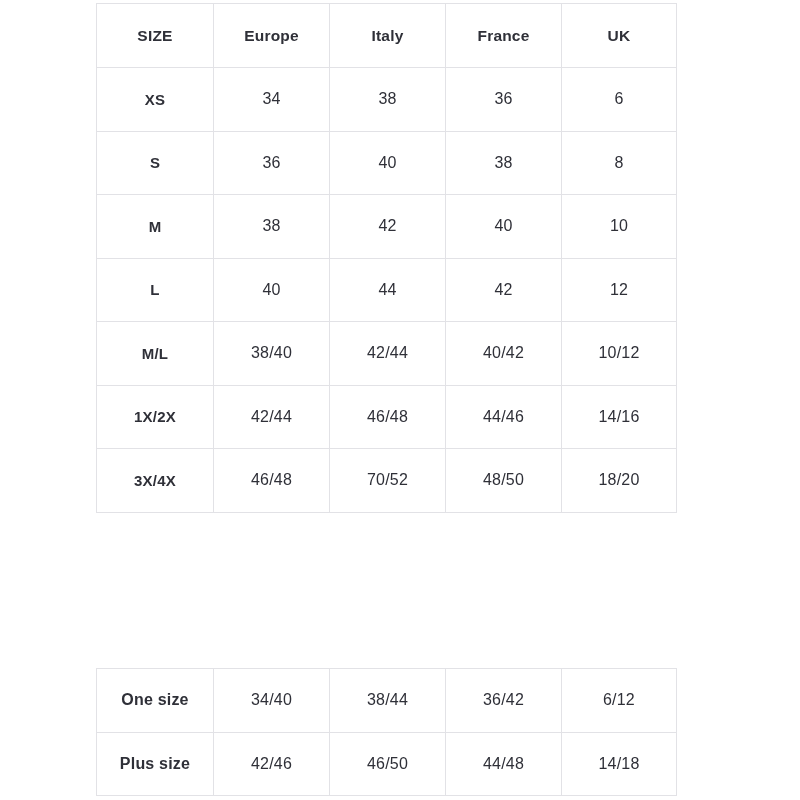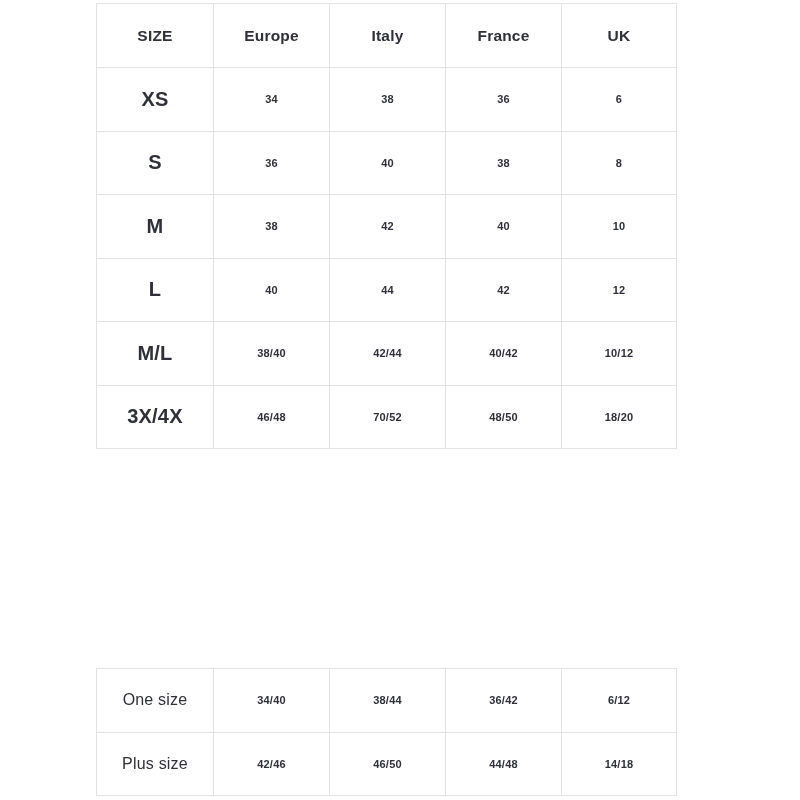--- a/index.html
+++ b/index.html
@@ -31,39 +31,39 @@
   table.size-table col.c-eu   { width: 116px; }
   table.size-table col.c-it   { width: 116px; }
   table.size-table col.c-fr   { width: 116px; }
   table.size-table col.c-uk   { width: 115px; }
 
   table.size-table td, table.size-table th {
     border: 1px solid #e2e2e6;
     text-align: center;
     vertical-align: middle;
     padding: 0;
-    font-size: 11px;
-    font-weight: 700;
+    font-size: 16px;
+    font-weight: 400;
     color: #2f3038;
     letter-spacing: 0.2px;
   }
   table.main-table th,
   table.main-table tr th {
     height: 63px;
     font-weight: 700;
     font-size: 15.5px;
   }
   table.main-table td { height: 62.5px; }
   table.main-table td.lbl {
     font-weight: 700;
-    font-size: 20px;
+    font-size: 15px;
   }
   table.extra-table td { height: 62.5px; }
   table.extra-table td.lbl {
-    font-weight: 400;
+    font-weight: 700;
     font-size: 16px;
     margin-top: 20px;
   }
 </style>
 </head>
 <body>
 
 <div class="page">
 
   <table class="size-table main-table">
@@ -113,20 +113,27 @@
         <td>12</td>
       </tr>
       <tr>
         <td class="lbl">M/L</td>
         <td>38/40</td>
         <td>42/44</td>
         <td>40/42</td>
         <td>10/12</td>
       </tr>
       <tr>
+        <td class="lbl">1X/2X</td>
+        <td>42/44</td>
+        <td>46/48</td>
+        <td>44/46</td>
+        <td>14/16</td>
+      </tr>
+      <tr>
         <td class="lbl">3X/4X</td>
         <td>46/48</td>
         <td>70/52</td>
         <td>48/50</td>
         <td>18/20</td>
       </tr>
     </tbody>
   </table>
 
   <table class="size-table extra-table">

